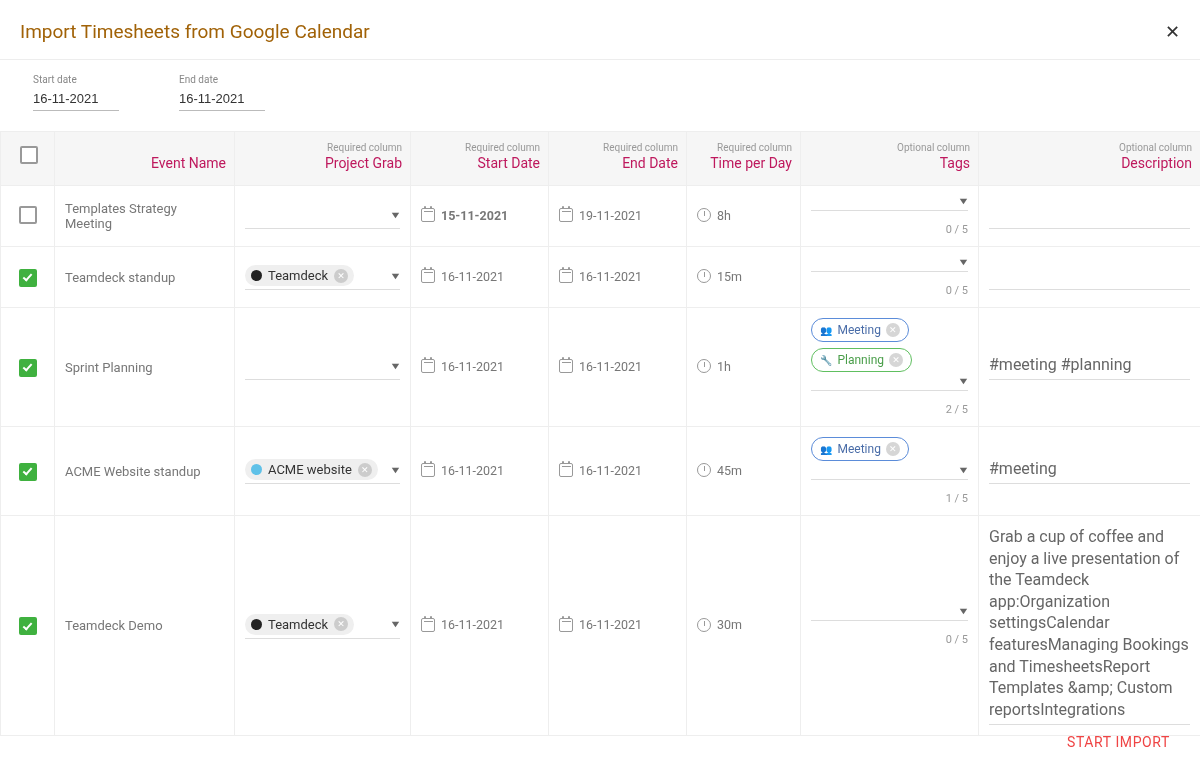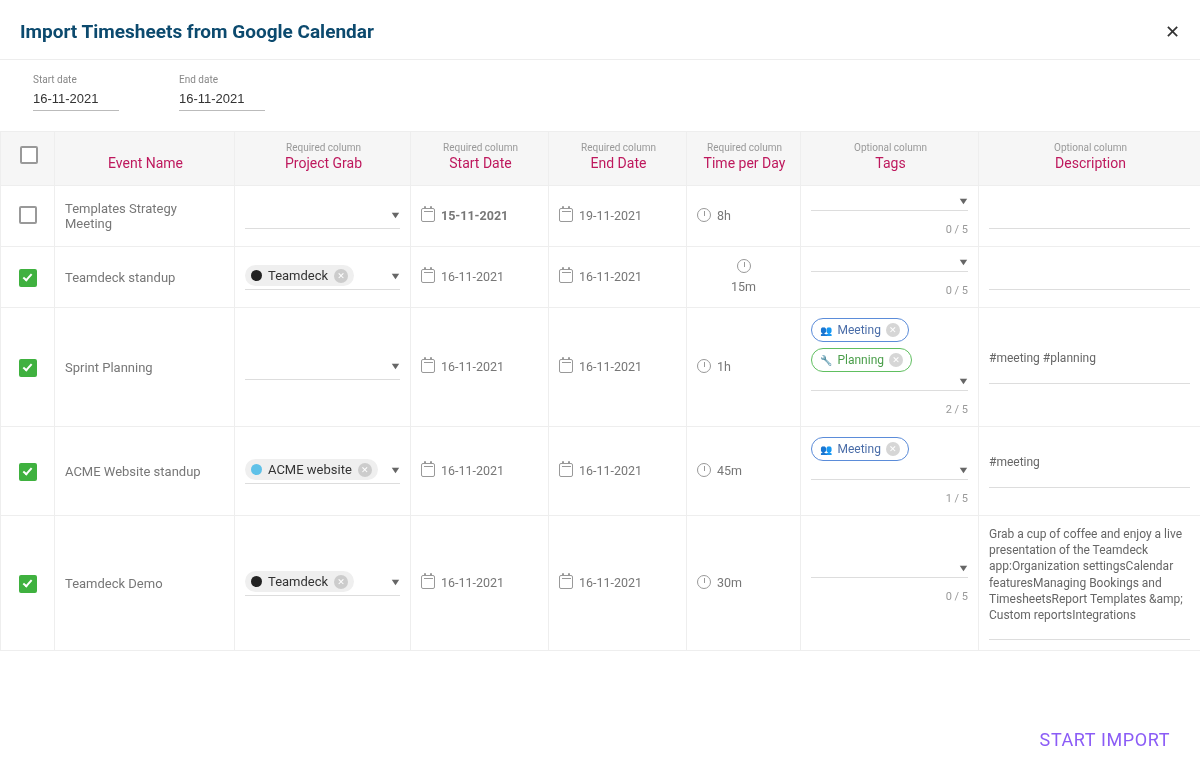--- a/index.html
+++ b/index.html
@@ -12,21 +12,21 @@
       height: 766px;
       position: relative;
     }
     .header {
       display: flex;
       justify-content: space-between;
       align-items: center;
       padding: 20px 20px 16px 20px;
       border-bottom: 1px solid #ededed;
     }
-    .header h1 { font-size: 19px; font-weight: 700; color: #0c4a6e; }
+    .header h1 { font-size: 19px; font-weight: 400; color: #a16207; }
     .close-x { font-size: 18px; color: #333; line-height: 1; cursor: pointer; }
 
     .range-row {
       display: flex;
       align-items: flex-end;
       gap: 60px;
       padding: 14px 20px 4px 33px;
     }
     .range-label { font-size: 12px; color: #555; margin-bottom: 12px; display: block; }
     .field { display: flex; flex-direction: column; }
@@ -44,21 +44,21 @@
     .caret { font-size: 9px; color: #666; transform: scaleX(1.4); }
 
     table.grid {
       width: 100%;
       border-collapse: collapse;
       table-layout: fixed;
       margin-top: 16px;
     }
     .grid th {
       background: #f6f6f6;
-      text-align: center;
+      text-align: right;
       padding: 10px 8px 14px 10px;
       border-top: 1px solid #eee;
       border-bottom: 1px solid #eee;
       border-left: 1px solid #eee;
       vertical-align: bottom;
     }
     .grid th.first { text-align: center; vertical-align: middle; }
     .col-hint { font-size: 10px; color: #999; display: block; margin-bottom: 2px; font-weight: 400; }
     .col-name { font-size: 14px; font-weight: 400; color: #be185d; }
 
@@ -129,25 +129,25 @@
     .tag-ico { font-size:11px; display:inline-flex; }
     .pill-x { width:14px; height:14px; border-radius:50%; background:#d6d6d6; display:inline-flex; align-items:center; justify-content:center; color:#fff; font-size:9px; }
     .pill-x::before { content:"✕"; }
 
     .tags-cell { padding-bottom: 4px; }
     .tag-row { display:flex; flex-wrap:wrap; gap:6px; margin-bottom:4px; }
     .tag-drop { display:flex; justify-content:flex-end; border-bottom:1px solid #ddd; padding-bottom:4px; margin-bottom:2px;}
     .tag-count { font-size:11px; color:#999; text-align:right; margin-top:12px; }
 
     .desc-cell { vertical-align: top; }
-    .desc-line { border-bottom:1px solid #ddd; min-height:26px; font-size:12px; color:#666; padding-bottom:16px; line-height:1.35; word-break:break-word; }
+    .desc-line { border-bottom:1px solid #ddd; min-height:26px; font-size:16px; color:#666; padding-bottom:4px; line-height:1.35; word-break:break-word; }
 
     .footer {
       position: absolute; right: 30px; bottom: 16px;
-      color:#8b5cf6; font-size:18px; letter-spacing:0.6px;
+      color:#ef4444; font-size:14px; letter-spacing:0.6px;
       cursor:pointer;
       text-align:right;
     }
   </style>
 </head>
 <body>
 
 <div class="header">
   <h1>Import Timesheets from Google Calendar</h1>
   <span class="close-x">✕</span>
@@ -271,21 +271,21 @@
             <span class="light">16-11-2021</span>
           </div>
         </td>
         <td>
           <div class="cell-line" style="border: none;">
             <span class="cal-ico"></span>
             <span class="light">16-11-2021</span>
           </div>
         </td>
         <td>
-          <div class="cell-line" style="border: none; flex-direction: column;">
+          <div class="cell-line" style="border: none;">
             <span class="clock-ico"></span>
             <span class="light">15m</span>
           </div>
         </td>
         <td class="tags-cell">
           <div>
             <div class="tag-drop">
               <span class="caret">▼</span>
             </div>
             <div class="tag-count">0 / 5</div>

